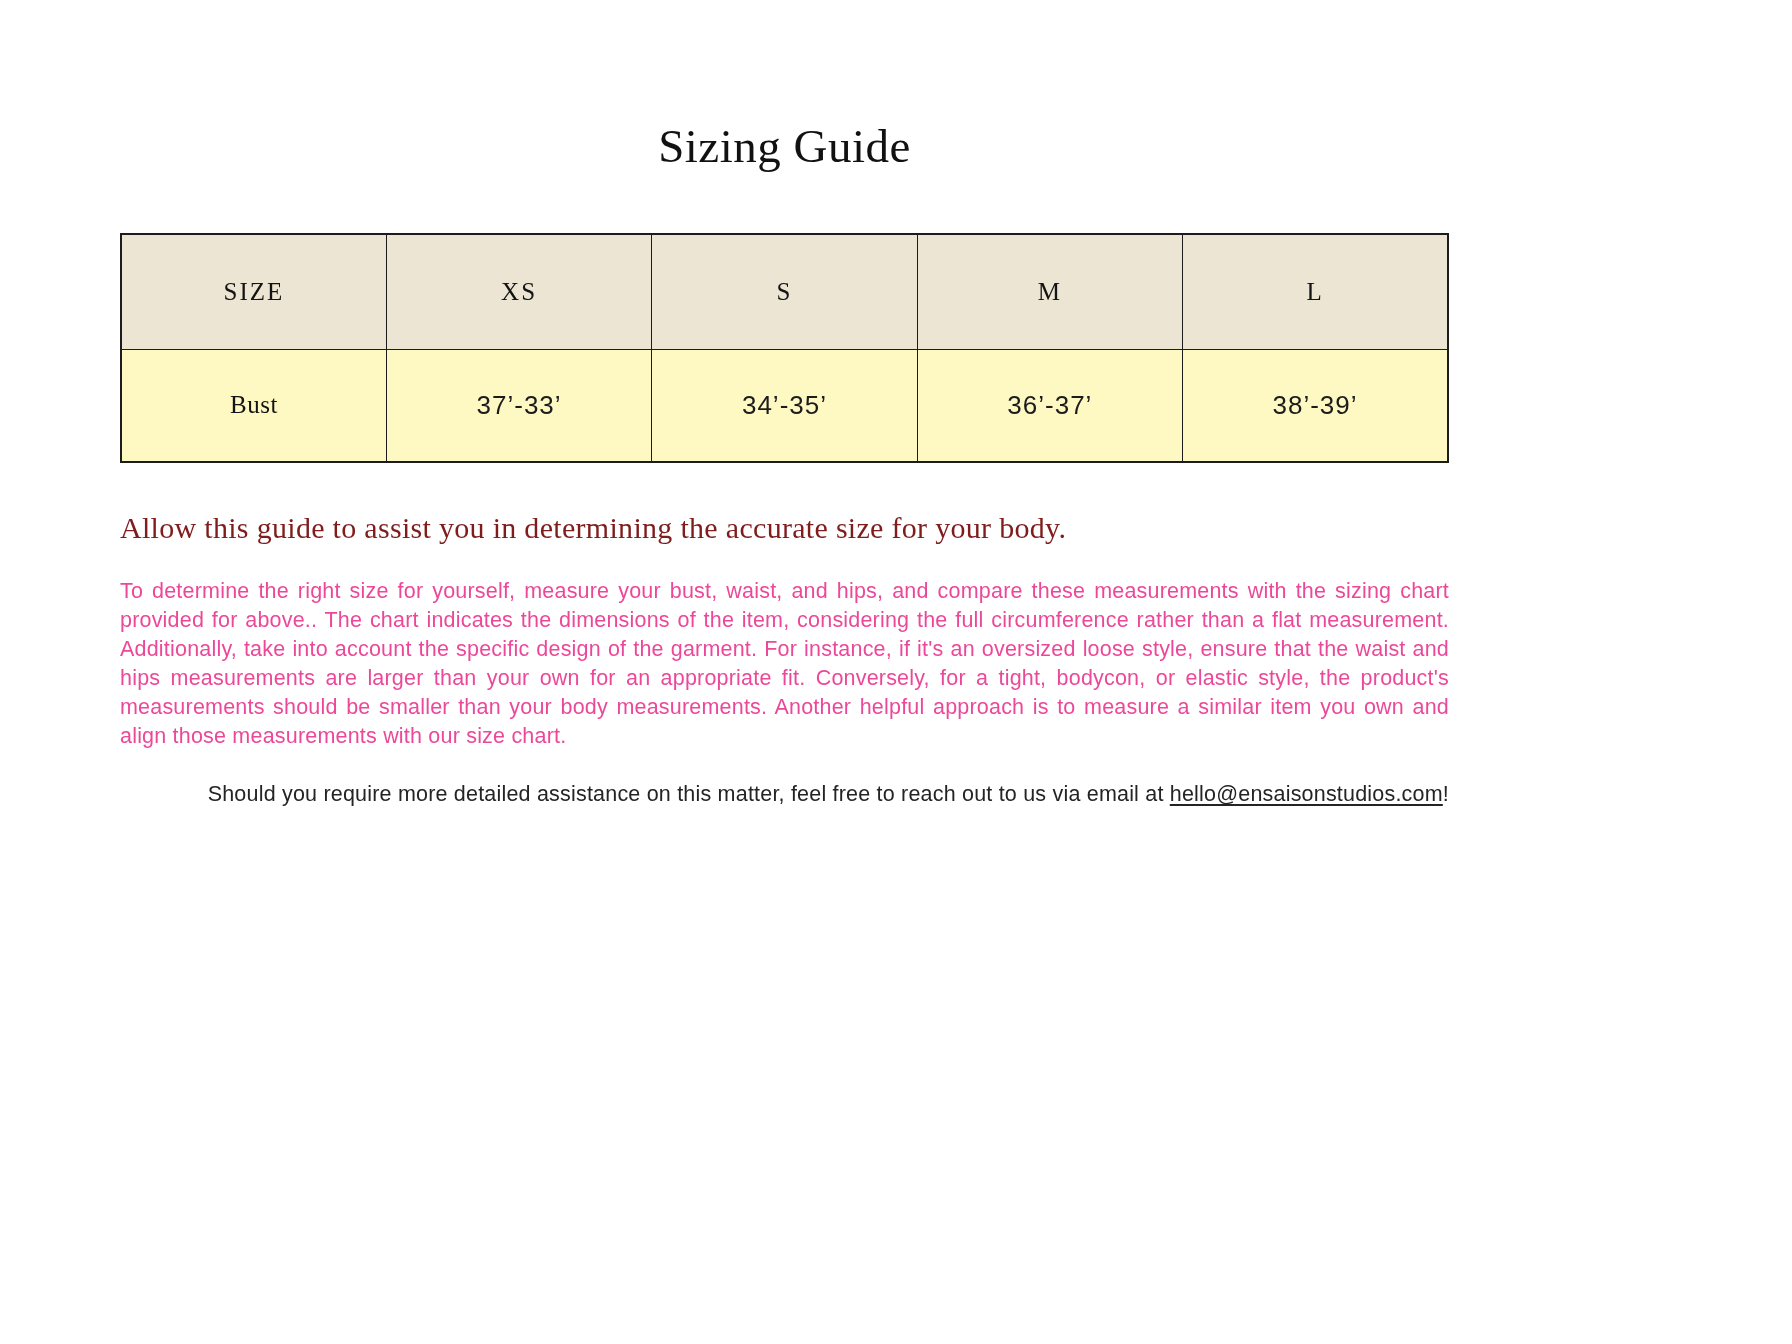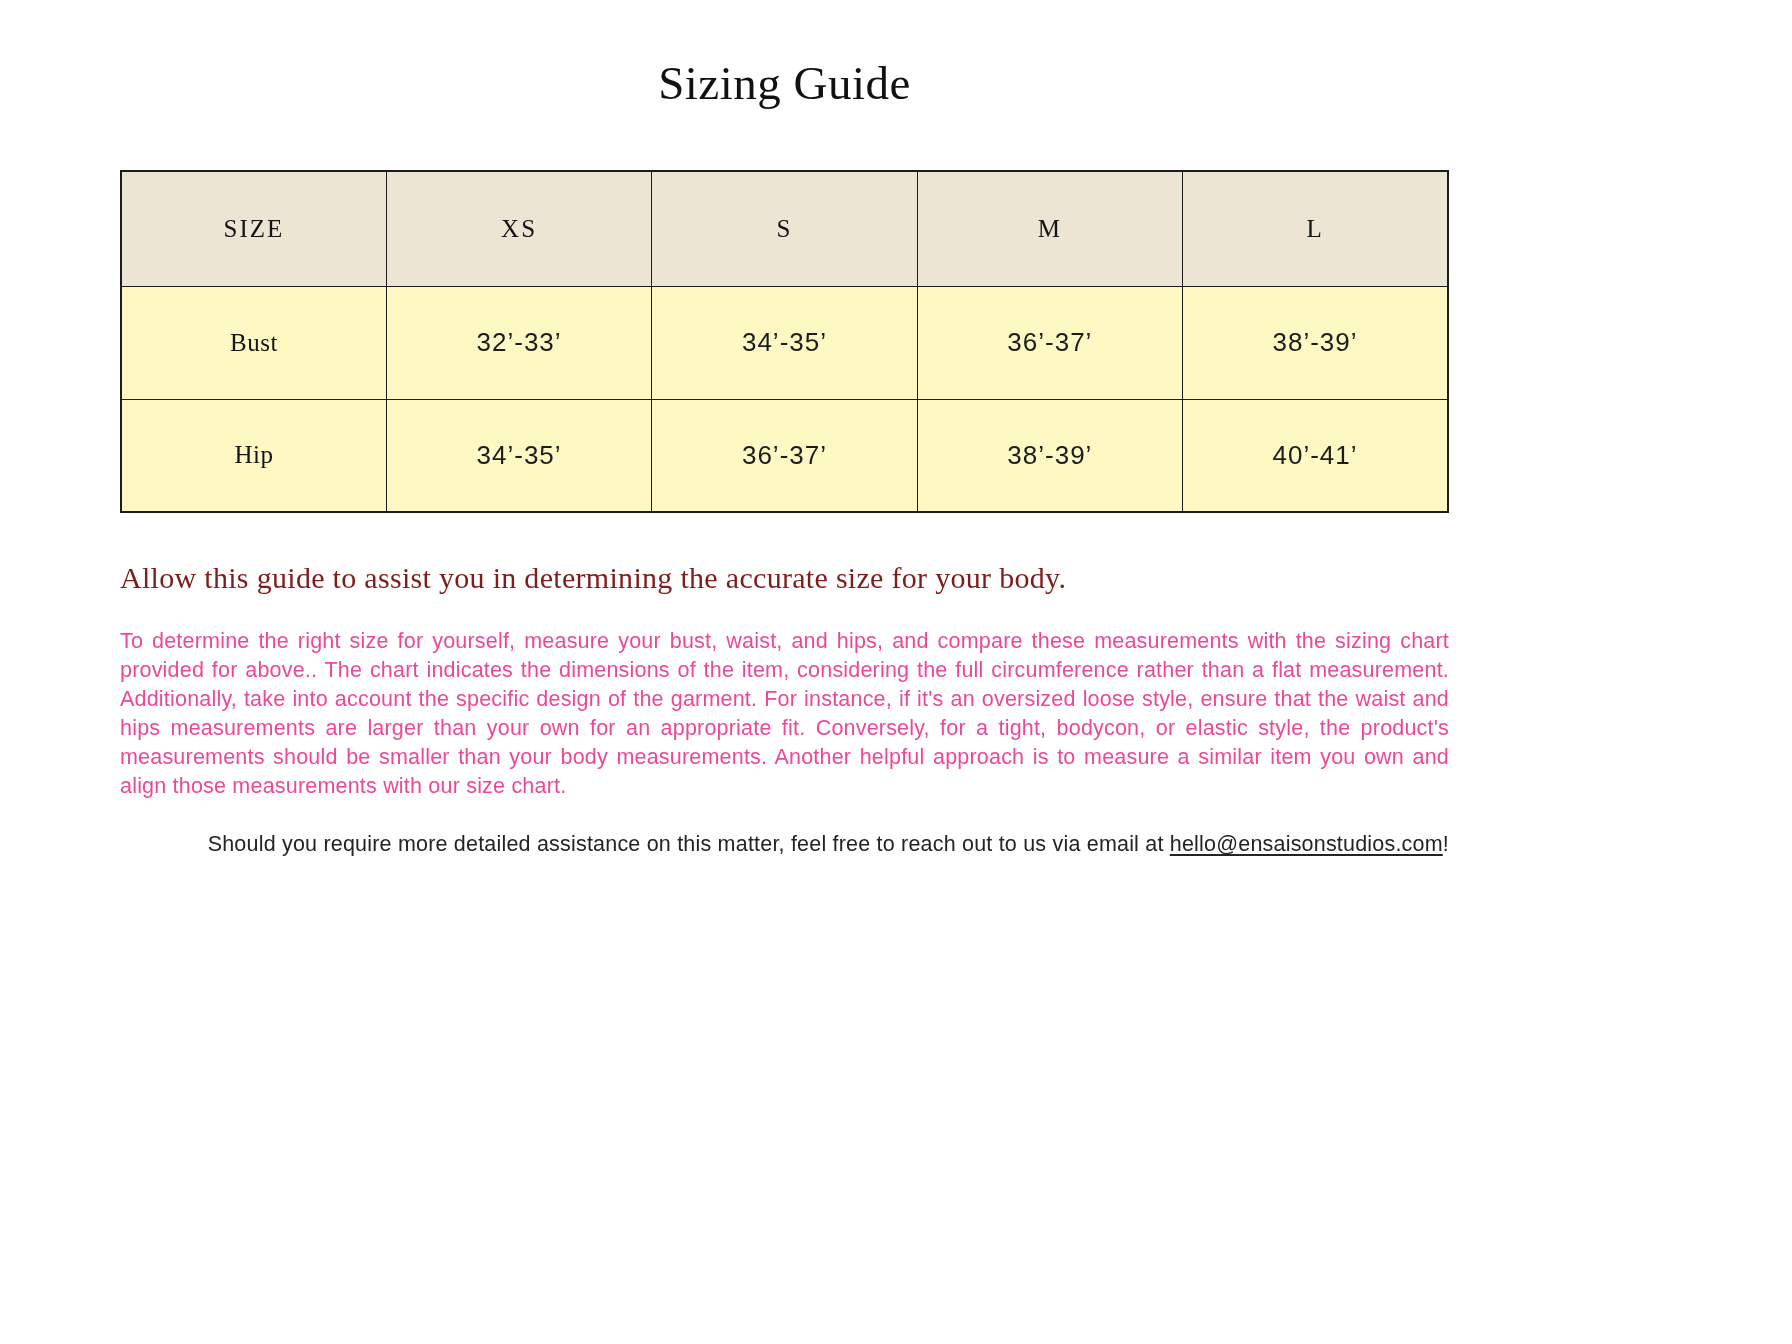--- a/index.html
+++ b/index.html
@@ -19,21 +19,21 @@
     height:1344px;
     background:#ffffff;
     overflow:hidden;
   }
   .content{
     margin-left:120px;
     width:1329px;
   }
   .page-title{
     margin:0;
-    padding-top:56px;
+    padding-top:119px;
     text-align:center;
     font-family:"Liberation Serif", serif;
     font-weight:400;
     font-size:47px;
     line-height:1.15;
     color:#111111;
     letter-spacing:0.5px;
   }
   table.size-table{
     margin-top:60px;
@@ -119,31 +119,24 @@
           <th>SIZE</th>
           <th>XS</th>
           <th>S</th>
           <th>M</th>
           <th>L</th>
         </tr>
       </thead>
       <tbody>
         <tr>
           <td class="row-label">Bust</td>
-          <td class="row-value">32’-33’</td>
+          <td class="row-value">37’-33’</td>
           <td class="row-value">34’-35’</td>
           <td class="row-value">36’-37’</td>
           <td class="row-value">38’-39’</td>
-        </tr>
-        <tr>
-          <td class="row-label">Hip</td>
-          <td class="row-value">34’-35’</td>
-          <td class="row-value">36’-37’</td>
-          <td class="row-value">38’-39’</td>
-          <td class="row-value">40’-41’</td>
         </tr>
       </tbody>
     </table>
 
     <p class="subheading">Allow this guide to assist you in determining the accurate size for your body.</p>
 
     <p class="body-paragraph">To determine the right size for yourself, measure your bust, waist, and hips, and compare these measurements with the sizing chart provided for above.. The chart indicates the dimensions of the item, considering the full circumference rather than a flat measurement. Additionally, take into account the specific design of the garment. For instance, if it's an oversized loose style, ensure that the waist and hips measurements are larger than your own for an appropriate fit. Conversely, for a tight, bodycon, or elastic style, the product's measurements should be smaller than your body measurements. Another helpful approach is to measure a similar item you own and align those measurements with our size chart.</p>
 
     <p class="contact-paragraph"><span>Should you require more detailed assistance on this matter, feel free to reach out to us via email at </span><a class="email-link">hello@ensaisonstudios.com</a><span>!</span></p>
 

